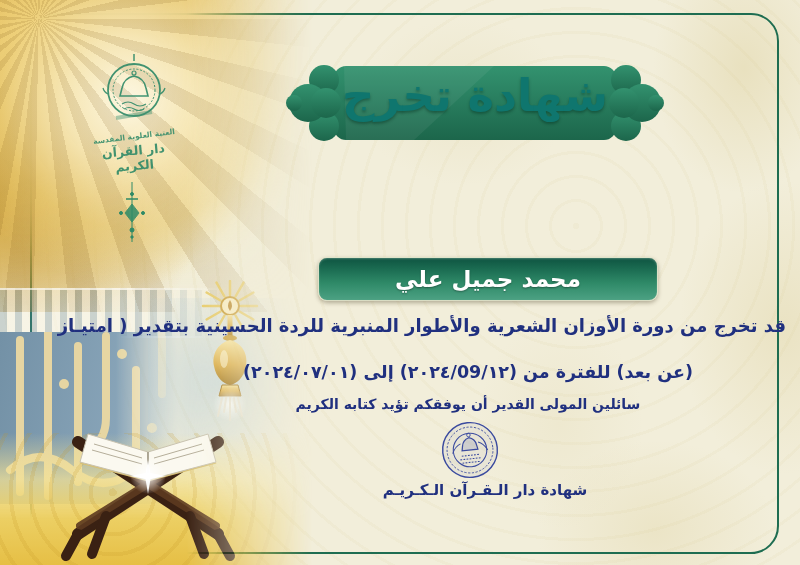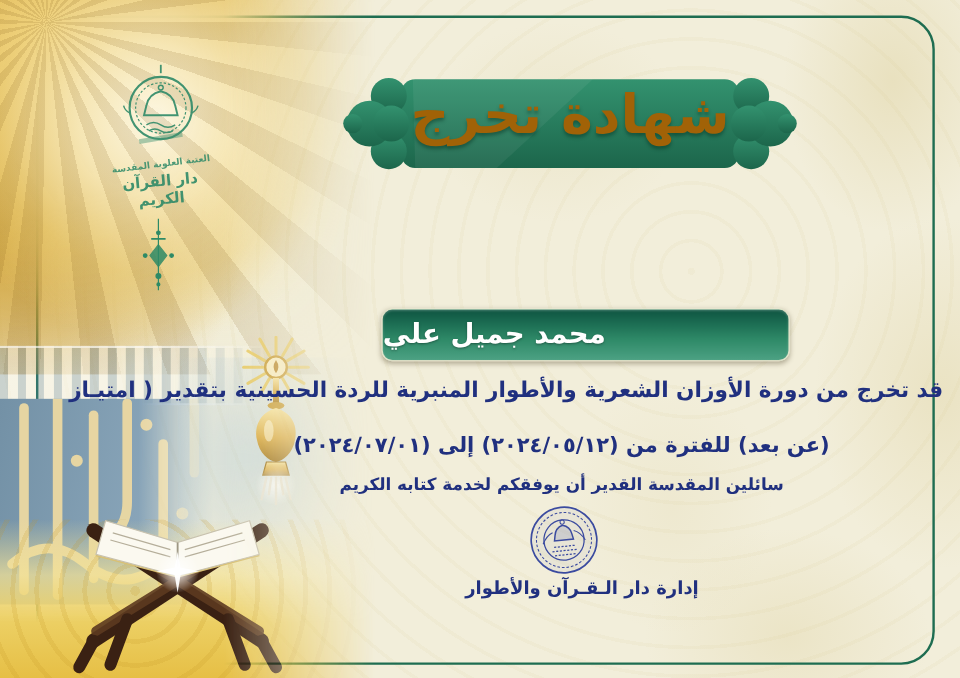--- a/index.html
+++ b/index.html
@@ -71,21 +71,21 @@
     position:absolute;left:82px;top:52px;width:104px;text-align:center;
     color:#2f8a68;direction:rtl;
   }
   .logo .ribbon{font-size:7.5px;font-weight:bold;opacity:.85;transform:rotate(-7deg);margin-top:-2px;}
   .logo .lname{font-size:12.5px;font-weight:bold;opacity:.9;transform:rotate(-5deg);margin-top:2px;letter-spacing:.5px;}
   .divider-svg{position:absolute;left:116px;top:182px;}
   
   .banner{position:absolute;left:284px;top:56px;width:382px;height:94px;}
   .banner .title{
     position:absolute;left:0;right:0;top:13px;text-align:center;
-    font-size:45px;font-weight:bold;color:#a16207;direction:rtl;
+    font-size:45px;font-weight:bold;color:#0f766e;direction:rtl;
     text-shadow:0 2px 3px rgba(0,40,25,.4);white-space:nowrap;
   }
   
   .row{
     position:absolute;left:150px;right:14px;direction:rtl;text-align:center;
     color:#20307f;font-weight:bold;white-space:nowrap;
   }
   .r-salutation{top:174px;font-size:19px;}
   .r-intro{top:218px;font-size:19px;}
   .r-course{top:315px;font-size:18px;}
@@ -93,21 +93,21 @@
   .r-dua{top:396px;font-size:14px;}
   .r-issuer{top:481px;left:170px;right:0;font-size:15px;}
   
   .name-bar{
     position:absolute;left:318px;top:257px;width:338px;height:42px;
     border-radius:9px;border:1px solid rgba(240,235,210,.9);
     background:linear-gradient(180deg,#0e5441 0%,#1d6f54 30%,#2f8a68 60%,#4ca183 100%);
     box-shadow:0 2px 4px rgba(60,50,20,.35), inset 0 1px 2px rgba(255,255,255,.25);
   }
   .name-bar span{
-    display:block;text-align:left;line-height:42px;font-size:23px;font-weight:bold;
+    display:block;text-align:center;line-height:42px;font-size:23px;font-weight:bold;
     color:#fff;direction:rtl;text-shadow:0 1px 2px rgba(0,0,0,.35);white-space:nowrap;
   }
   .seal-svg{position:absolute;left:440px;top:420px;transform:rotate(-6deg);}
 </style>
 </head>
 <body>
 
 <div class="stage">
 
   <div class="floral"></div>
@@ -275,35 +275,35 @@
     </svg>
     <div class="title">شهادة تخرج</div>
   </div>
 
 
   <div class="name-bar">
     <span>محمد جميل علي</span>
   </div>
 
   <div class="row r-course">قد تخرج من دورة الأوزان الشعرية والأطوار المنبرية للردة الحسينية بتقدير ( امتيـاز&nbsp;&nbsp;&nbsp;&nbsp;&nbsp;&nbsp;&nbsp;&nbsp;&nbsp;&nbsp;)</div>
-  <div class="row r-period">(عن بعد) للفترة من (٢٠٢٤/٠٥/١٢) إلى (٢٠٢٤/٠٧/٠١)</div>
-  <div class="row r-dua">سائلين المقدسة القدير أن يوفقكم لخدمة كتابه الكريم</div>
+  <div class="row r-period">(عن بعد) للفترة من (٢٠٢٤/09/١٢) إلى (٢٠٢٤/٠٧/٠١)</div>
+  <div class="row r-dua">سائلين المولى القدير أن يوفقكم تؤيد كتابه الكريم</div>
 
   <svg class="seal-svg" width="60" height="60" viewBox="0 0 68 68">
     <g stroke="#3b4b9f" fill="none">
       <circle cx="34" cy="34" r="31" stroke-width="1.6" fill="rgba(59,75,159,.05)"></circle>
       <circle cx="34" cy="34" r="26" stroke-width="1" stroke-dasharray="2.5,1.8"></circle>
       <circle cx="34" cy="34" r="19" stroke-width="1.2"></circle>
       <circle cx="34" cy="17" r="2" stroke-width="1"></circle>
       <path d="M34,20 q7,2 8,9 l1,5 h-18 l1,-5 q1,-7 8,-9 Z" stroke-width="1.4" fill="rgba(59,75,159,.15)"></path>
       <path d="M14,36 q4,-8 10,-10" stroke-width="1.1"></path>
       <path d="M54,36 q-4,-8 -10,-10" stroke-width="1.1"></path>
       <g stroke-width="1.2" stroke-dasharray="2,1.5">
         <path d="M24,40 h20"></path>
           <path d="M22,44 h24"></path>
           <path d="M24,48 h20"></path>
       </g>
     </g>
   </svg>
 
-  <div class="row r-issuer">إدارة دار الـقـرآن والأطوار</div>
+  <div class="row r-issuer">شهادة دار الـقـرآن الـكـريـم</div>
 
 </div>
 
 </body></html>

